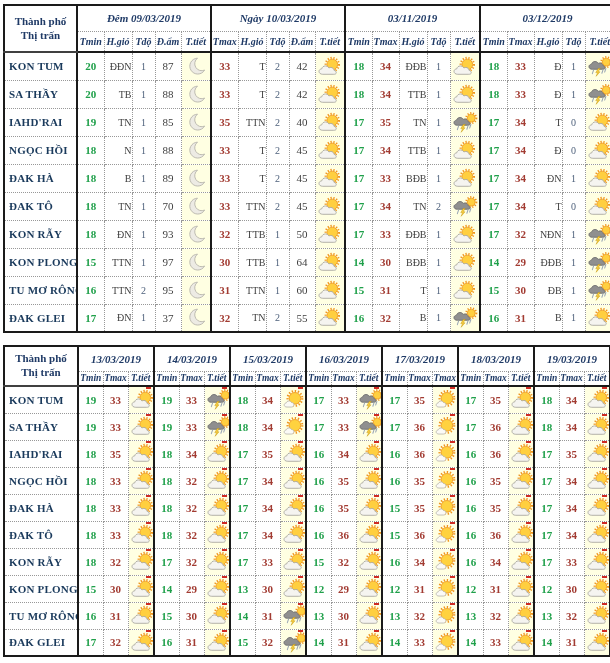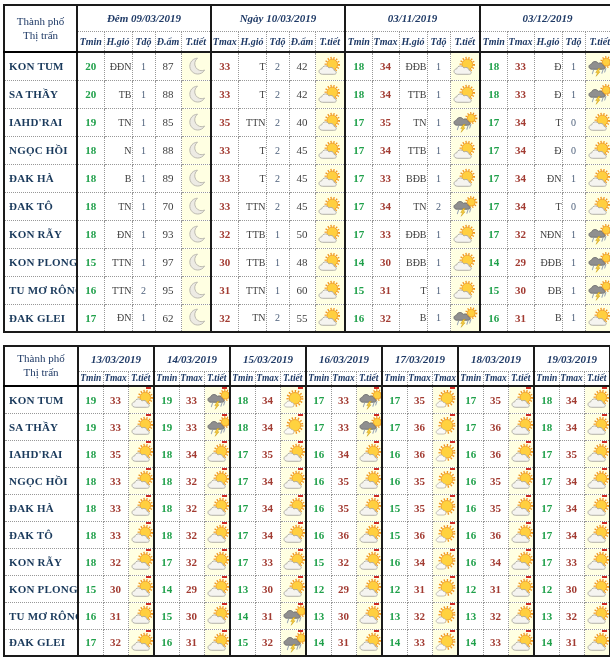--- a/index.html
+++ b/index.html
@@ -1,22 +1,22 @@
 <!DOCTYPE html>
 <html><head>
 <meta charset="utf-8">
 <style>
   html,body{margin:0;padding:0;background:#ffffff;}
   body{width:610px;height:663px;font-family:"Liberation Serif","DejaVu Serif",serif;}
   .page{box-sizing:border-box;width:610px;height:663px;padding:4px 3px;}
   table.wx{border-collapse:collapse;table-layout:fixed;width:604px;border:2px solid #1a1a1a;background:#fff;}
   #table1{margin-bottom:12px;}
   .wx th,.wx td{border:1px dotted #989898;padding:0;text-align:center;vertical-align:middle;overflow:hidden;white-space:nowrap;}
-  .wx th.corner{border-right:2px solid #1a1a1a;border-bottom:2px solid #000000;
-      font-weight:normal;font-size:11px;color:#1f3a66;white-space:pre-line;line-height:1.25;}
+  .wx th.corner{border-right:2px solid #1a1a1a;border-bottom:2px solid #404040;
+      font-weight:bold;font-size:11px;color:#1f3a66;white-space:pre-line;line-height:1.25;}
   .wx th.group{font-style:italic;font-weight:bold;font-size:11px;color:#1f3a66;}
   .wx th.sub{font-style:italic;font-weight:bold;font-size:10px;color:#1f3a66;}
   #table2 th.sub{font-size:9.5px;}
   .wx tr.subhead th{border-bottom:2px solid #1a1a1a;}
   .wx .gs{border-left:2px solid #1a1a1a;}
   .wx td.city{border-right:2px solid #1a1a1a;text-align:left;padding-left:4px;
       font-weight:bold;font-size:11px;color:#1a3a5c;letter-spacing:.2px;}
   .wx td.tmin{font-weight:bold;font-size:11px;color:#1fa04a;}
   .wx td.tmax{font-weight:bold;font-size:11px;color:#a23b32;}
   .wx td.wind{font-size:10px;color:#404040;text-align:right;}
@@ -383,21 +383,21 @@
           <td class="tmin gs">15</td>
           <td class="wind">TTN</td>
           <td class="tdo">1</td>
           <td class="dam">97</td>
           <td class="icon"><span class="icon-wrap"><svg class="wicon" viewBox="0 0 34 26">
                 <path d="M19.5 2.5 a10 10 0 1 0 9 15 a8.8 8.8 0 0 1 -9 -15 z" fill="#edebe4" stroke="#b9b7ae" stroke-width="1.2"></path>
               </svg></span></td>
           <td class="tmax gs">30</td>
           <td class="wind">TTB</td>
           <td class="tdo">1</td>
-          <td class="dam">48</td>
+          <td class="dam">64</td>
           <td class="icon"><span class="icon-wrap"><svg class="wicon" viewBox="0 0 34 26">
                 <circle cx="20.5" cy="10.5" r="8.4" fill="none" stroke="#f0951d" stroke-width="2.6" stroke-dasharray="1.6 2.1"></circle>
                 <circle cx="20.5" cy="10.5" r="6.7" fill="#ffcf3f" stroke="#ef9d26" stroke-width="1.2"></circle>
                 <path d="M8.5 22.8 c-3.2 0 -4.7 -1.8 -4.7 -3.6 c0 -1.8 1.4 -3.1 3.4 -3.2 c0.4 -2.2 2.3 -3.7 4.7 -3.7 c2 0 3.6 1 4.4 2.6 c0.6 -0.4 1.4 -0.7 2.3 -0.7 c2.3 0 4 1.6 4.2 3.7 c1.6 0.3 2.7 1.4 2.7 2.9 c0 1.5 -1.4 2 -3.1 2 z" fill="#f5f4f0" stroke="#a8a69e" stroke-width="1.1"></path>
               </svg></span></td>
           <td class="tmin gs">14</td>
           <td class="tmax">30</td>
           <td class="wind">BĐB</td>
           <td class="tdo">1</td>
           <td class="icon"><span class="icon-wrap"><svg class="wicon" viewBox="0 0 34 26">
@@ -462,21 +462,21 @@
                   <line x1="21.5" y1="17" x2="20" y2="21.5"></line>
                   <line x1="25" y1="15.5" x2="23.5" y2="20"></line>
                 </g>
               </svg></span></td>
         </tr>
         <tr class="data">
           <td class="city">ĐAK GLEI</td>
           <td class="tmin gs">17</td>
           <td class="wind">ĐN</td>
           <td class="tdo">1</td>
-          <td class="dam">62</td>
+          <td class="dam">37</td>
           <td class="icon"><span class="icon-wrap"><svg class="wicon" viewBox="0 0 34 26">
                 <path d="M19.5 2.5 a10 10 0 1 0 9 15 a8.8 8.8 0 0 1 -9 -15 z" fill="#edebe4" stroke="#b9b7ae" stroke-width="1.2"></path>
               </svg></span></td>
           <td class="tmax gs">32</td>
           <td class="wind">TN</td>
           <td class="tdo">2</td>
           <td class="dam">55</td>
           <td class="icon"><span class="icon-wrap"><svg class="wicon" viewBox="0 0 34 26">
                 <circle cx="20.5" cy="10.5" r="8.4" fill="none" stroke="#f0951d" stroke-width="2.6" stroke-dasharray="1.6 2.1"></circle>
                 <circle cx="20.5" cy="10.5" r="6.7" fill="#ffcf3f" stroke="#ef9d26" stroke-width="1.2"></circle>

